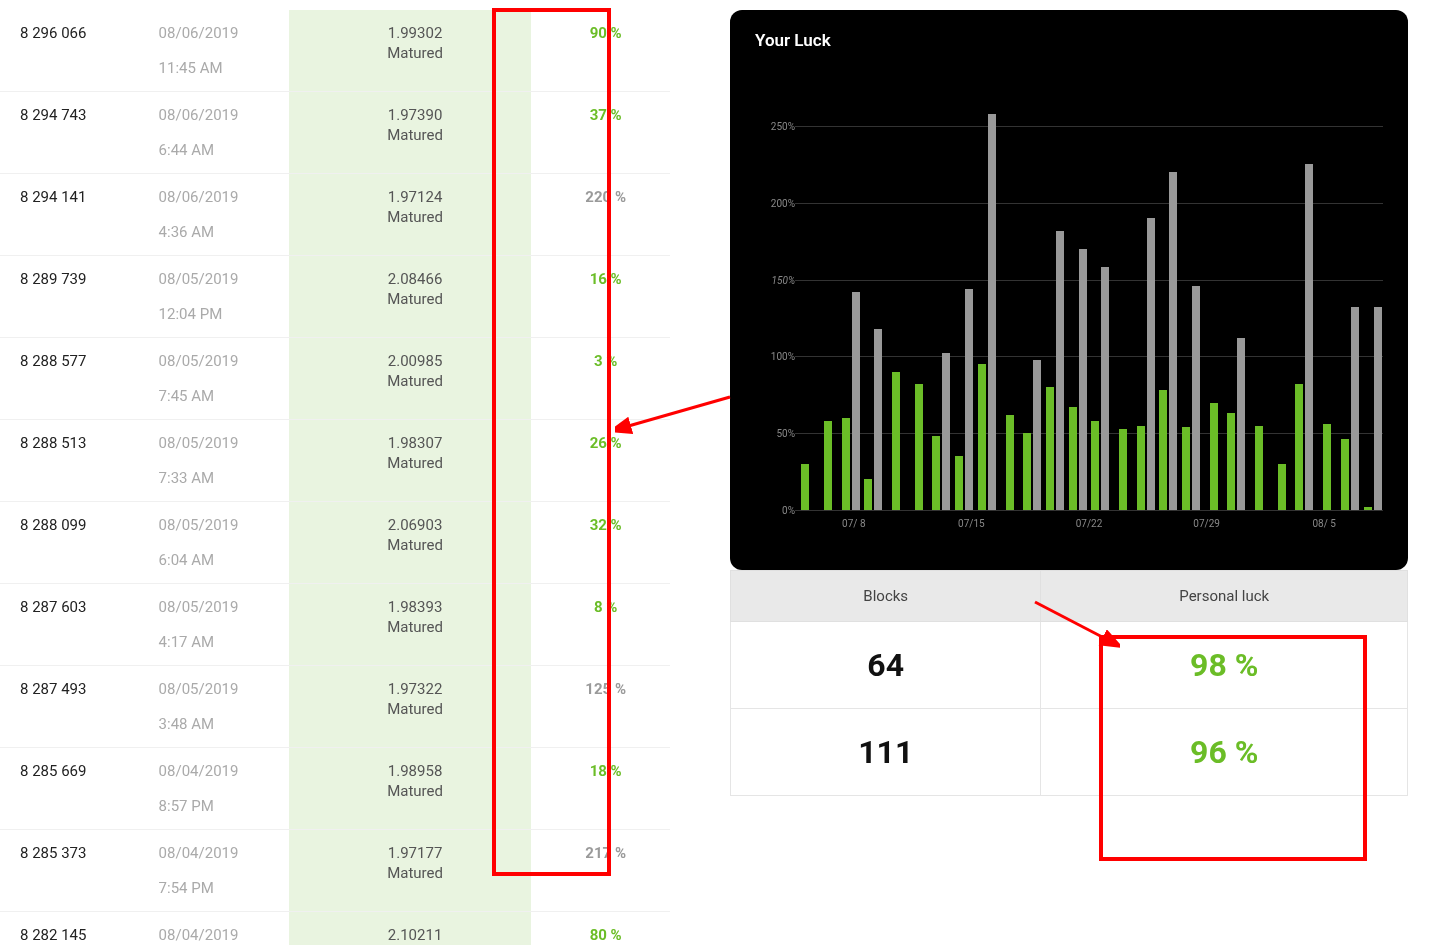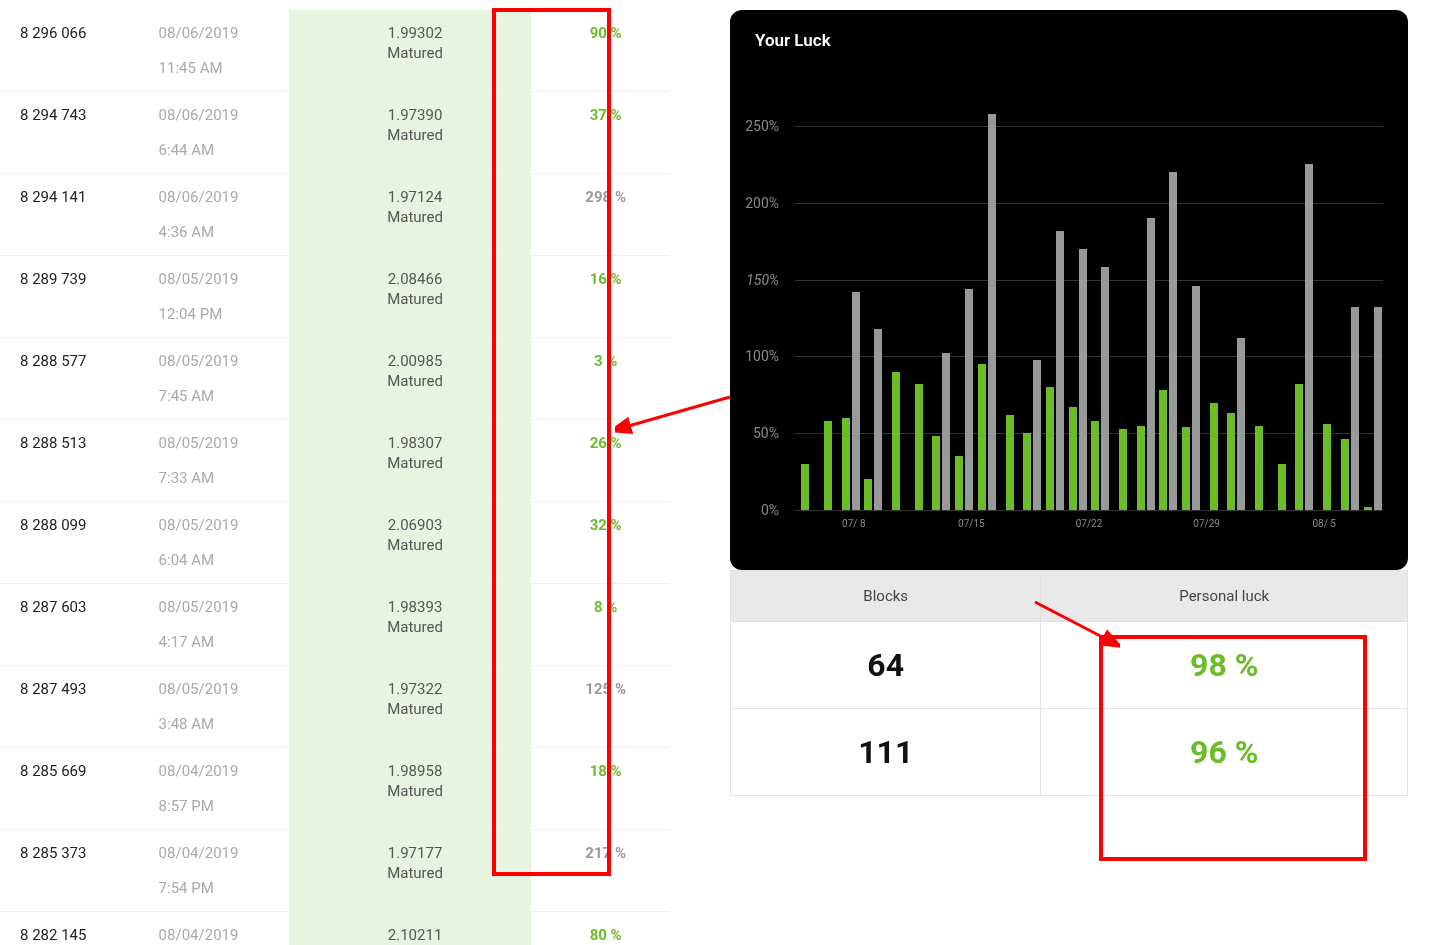--- a/index.html
+++ b/index.html
@@ -23,21 +23,21 @@
   
   
   .red-box-table { position: absolute; left: 492px; top: 8px; width: 119px; height: 868px; border: 4px solid #ff0000; pointer-events: none; }
   .arrow1 { position: absolute; left: 615px; top: 392px; width: 120px; height: 60px; pointer-events: none; }
   
   
   .chart-card { background: #000; border-radius: 12px; padding: 20px 25px 10px 25px; height: 560px; position: relative; }
   .chart-title { color: #fff; font-size: 17px; font-weight: 600; margin-bottom: 10px; }
   .chart-body { position: relative; height: 430px; margin-top: 30px; margin-left: 40px; }
   .y-axis { position: absolute; left: -40px; top: 0; height: 100%; width: 40px; }
-  .y-tick { position: absolute; right: 16px; font-size: 14px; color: #888; transform: translateY(-50%); }
+  .y-tick { position: absolute; right: 0; font-size: 10px; color: #888; transform: translateY(-50%); }
   .y-grid { position: absolute; left: 0; right: 0; border-top: 1px solid #333; }
   .bars-region { position: absolute; left: 0; right: 0; bottom: 0; height: 100%; display: flex; align-items: flex-end; gap: 2px; }
   .bar-group { flex: 1; display: flex; align-items: flex-end; gap: 2px; justify-content: center; height: 100%; }
   .bar { width: 8px; }
   .bar-green { background: #6bbd27; }
   .bar-gray { background: #999; }
   .x-axis { display: flex; margin-top: 8px; margin-left: 40px; }
   .x-tick { flex: 1; text-align: center; font-size: 10px; color: #888; }
   
   
@@ -67,21 +67,21 @@
           <tr>
     <td class="col-block">8 294 743</td>
     <td class="col-date">08/06/2019<span class="time">6:44 AM</span></td>
     <td class="col-reward">1.97390<span class="matured">Matured</span></td>
     <td class="col-pct pct-green">37 %</td>
           </tr>
           <tr>
     <td class="col-block">8 294 141</td>
     <td class="col-date">08/06/2019<span class="time">4:36 AM</span></td>
     <td class="col-reward">1.97124<span class="matured">Matured</span></td>
-    <td class="col-pct pct-gray">298 %</td>
+    <td class="col-pct pct-gray">220 %</td>
           </tr>
           <tr>
     <td class="col-block">8 289 739</td>
     <td class="col-date">08/05/2019<span class="time">12:04 PM</span></td>
     <td class="col-reward">2.08466<span class="matured">Matured</span></td>
     <td class="col-pct pct-green">16 %</td>
           </tr>
           <tr>
     <td class="col-block">8 288 577</td>
     <td class="col-date">08/05/2019<span class="time">7:45 AM</span></td>

